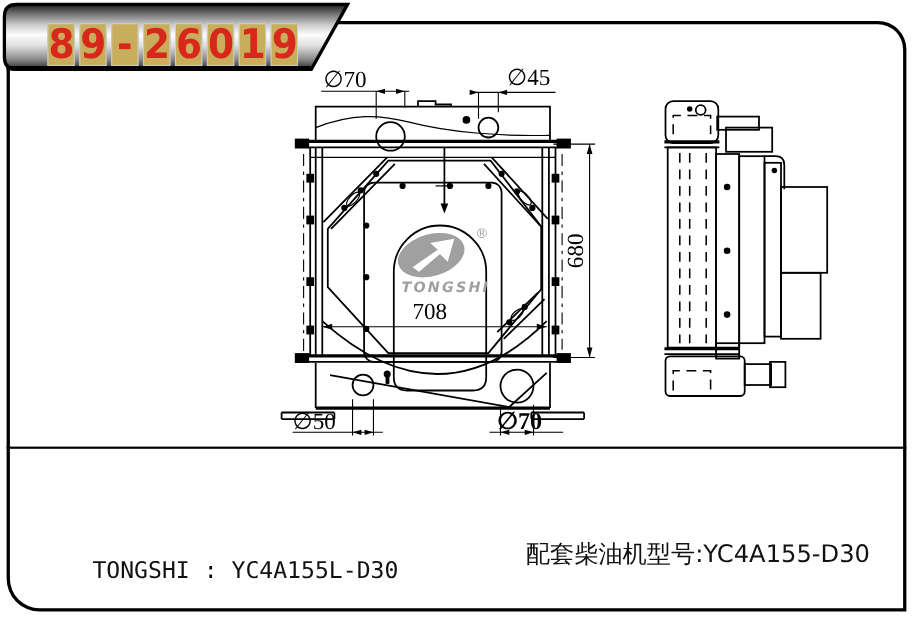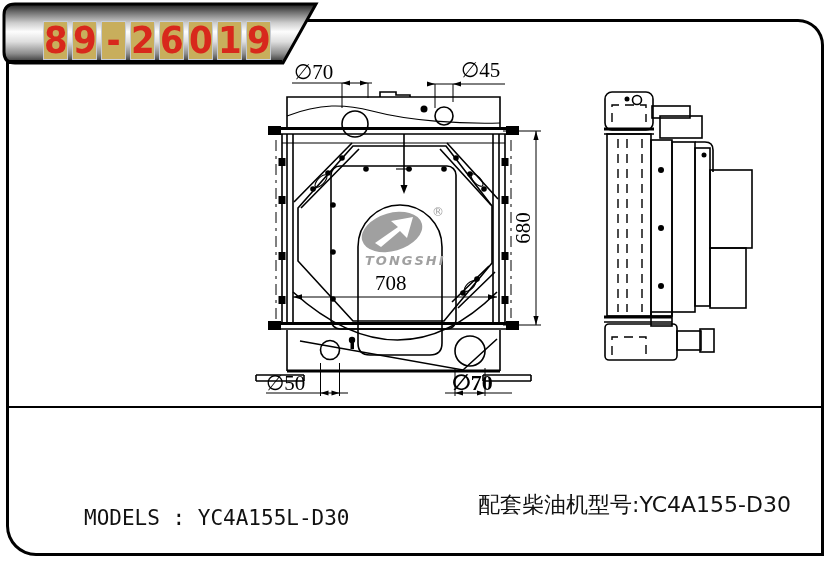--- a/index.html
+++ b/index.html
@@ -235,21 +235,21 @@
       <span>-</span>
       <span>2</span>
       <span>6</span>
       <span>0</span>
       <span>1</span>
       <span>9</span>
     </div>
   </div>
 
   <div id="specs-left">
-    <div>MODELS : YC4A155L-D30</div>
+    <div>TONGSHI : YC4A155L-D30</div>
     
     
   </div>
 
   <div id="specs-right">
     <div>配套柴油机型号:YC4A155-D30</div>
     
     
     
   </div>

